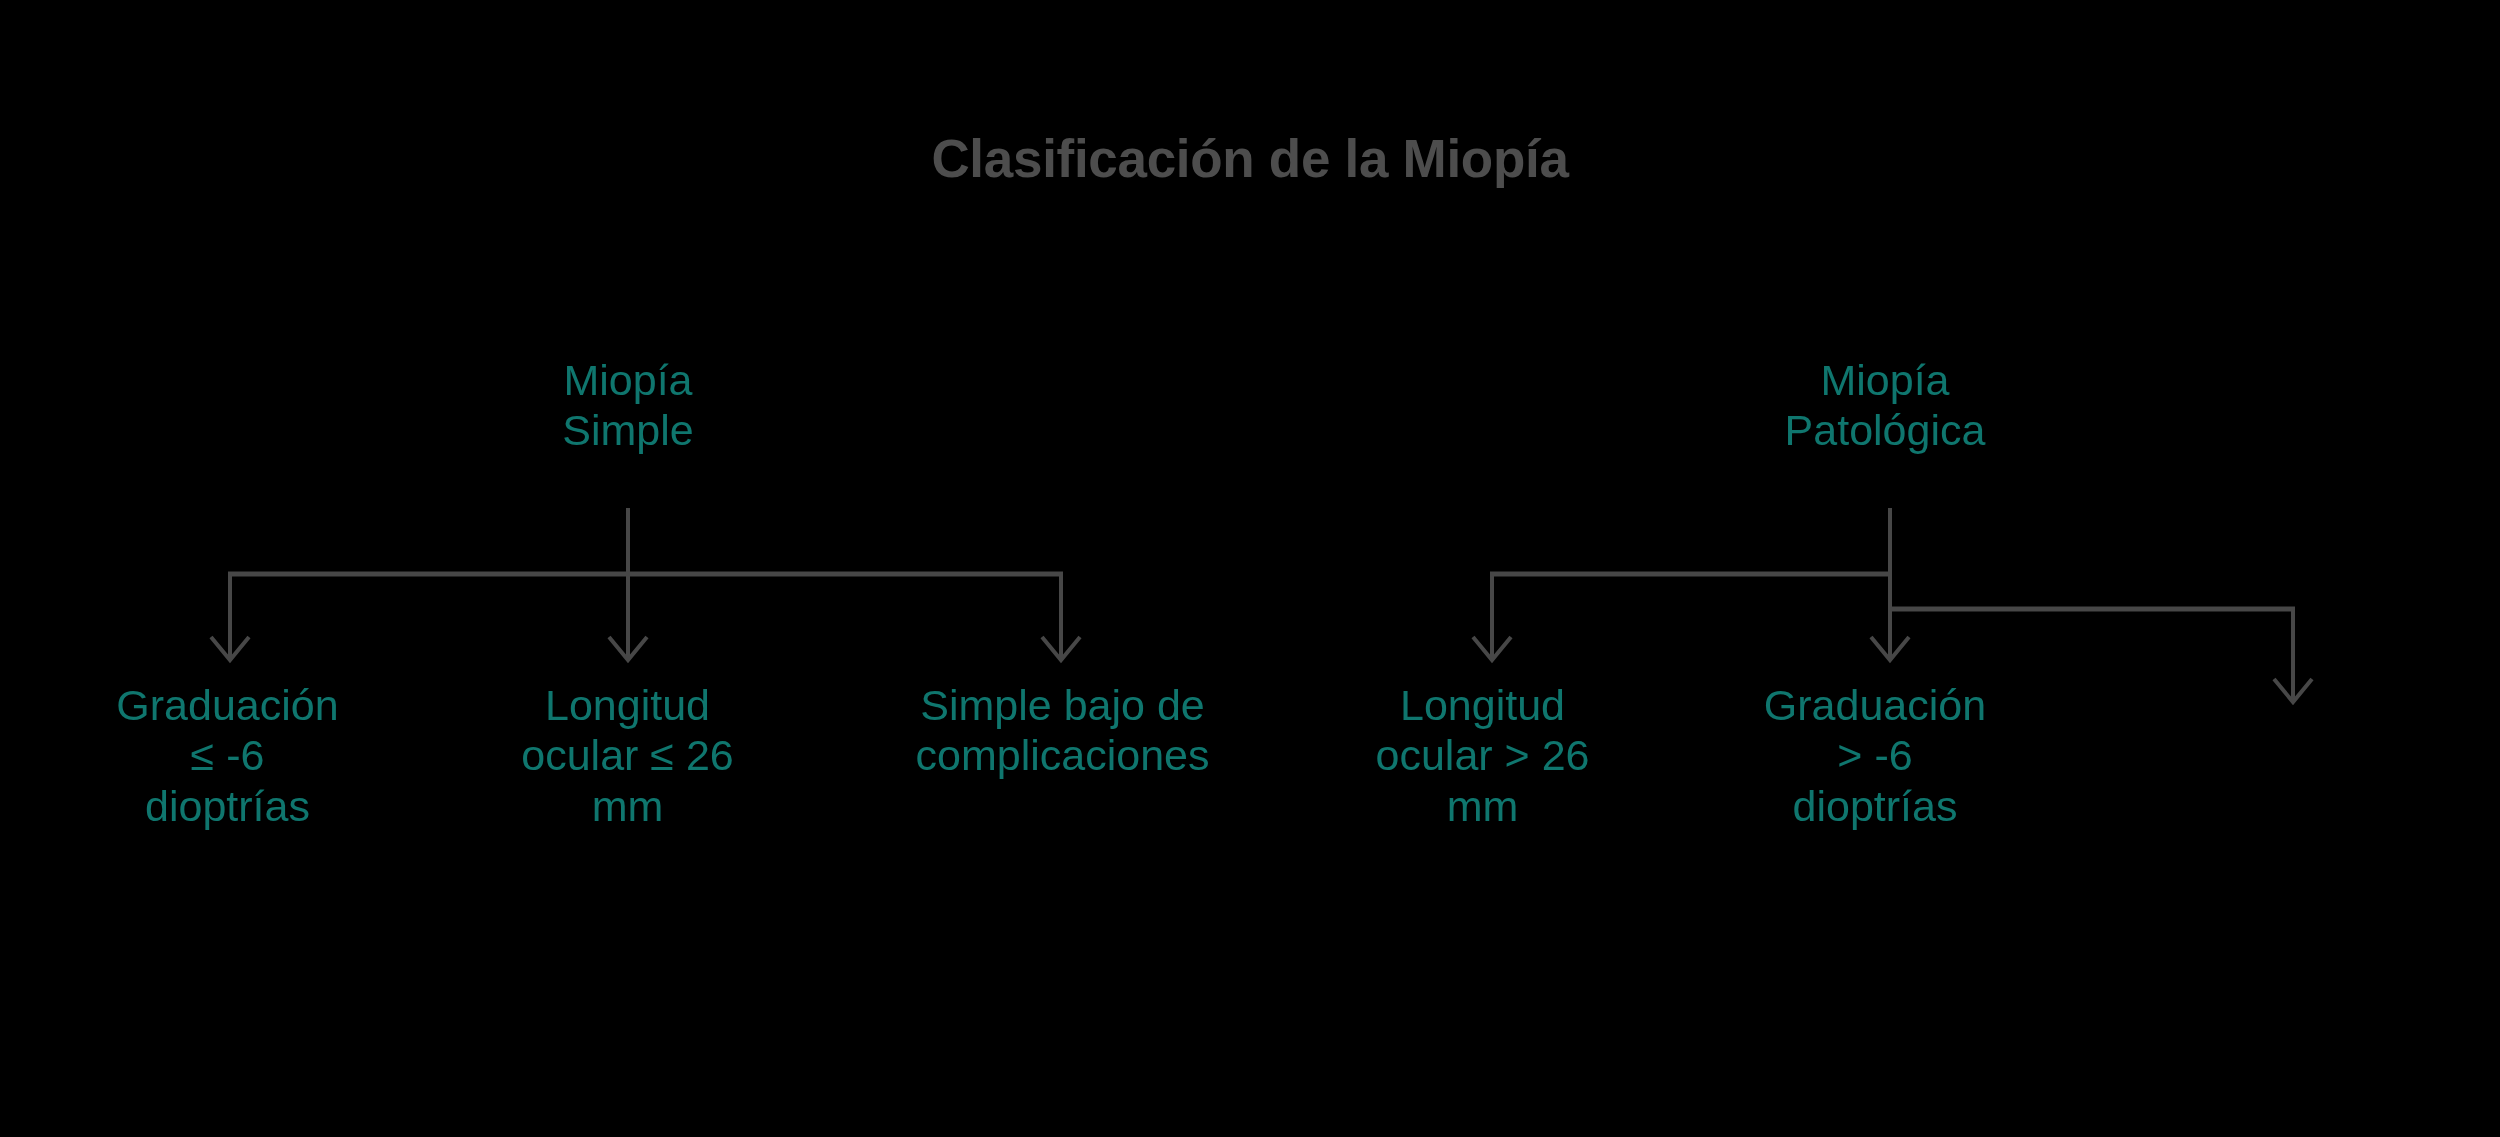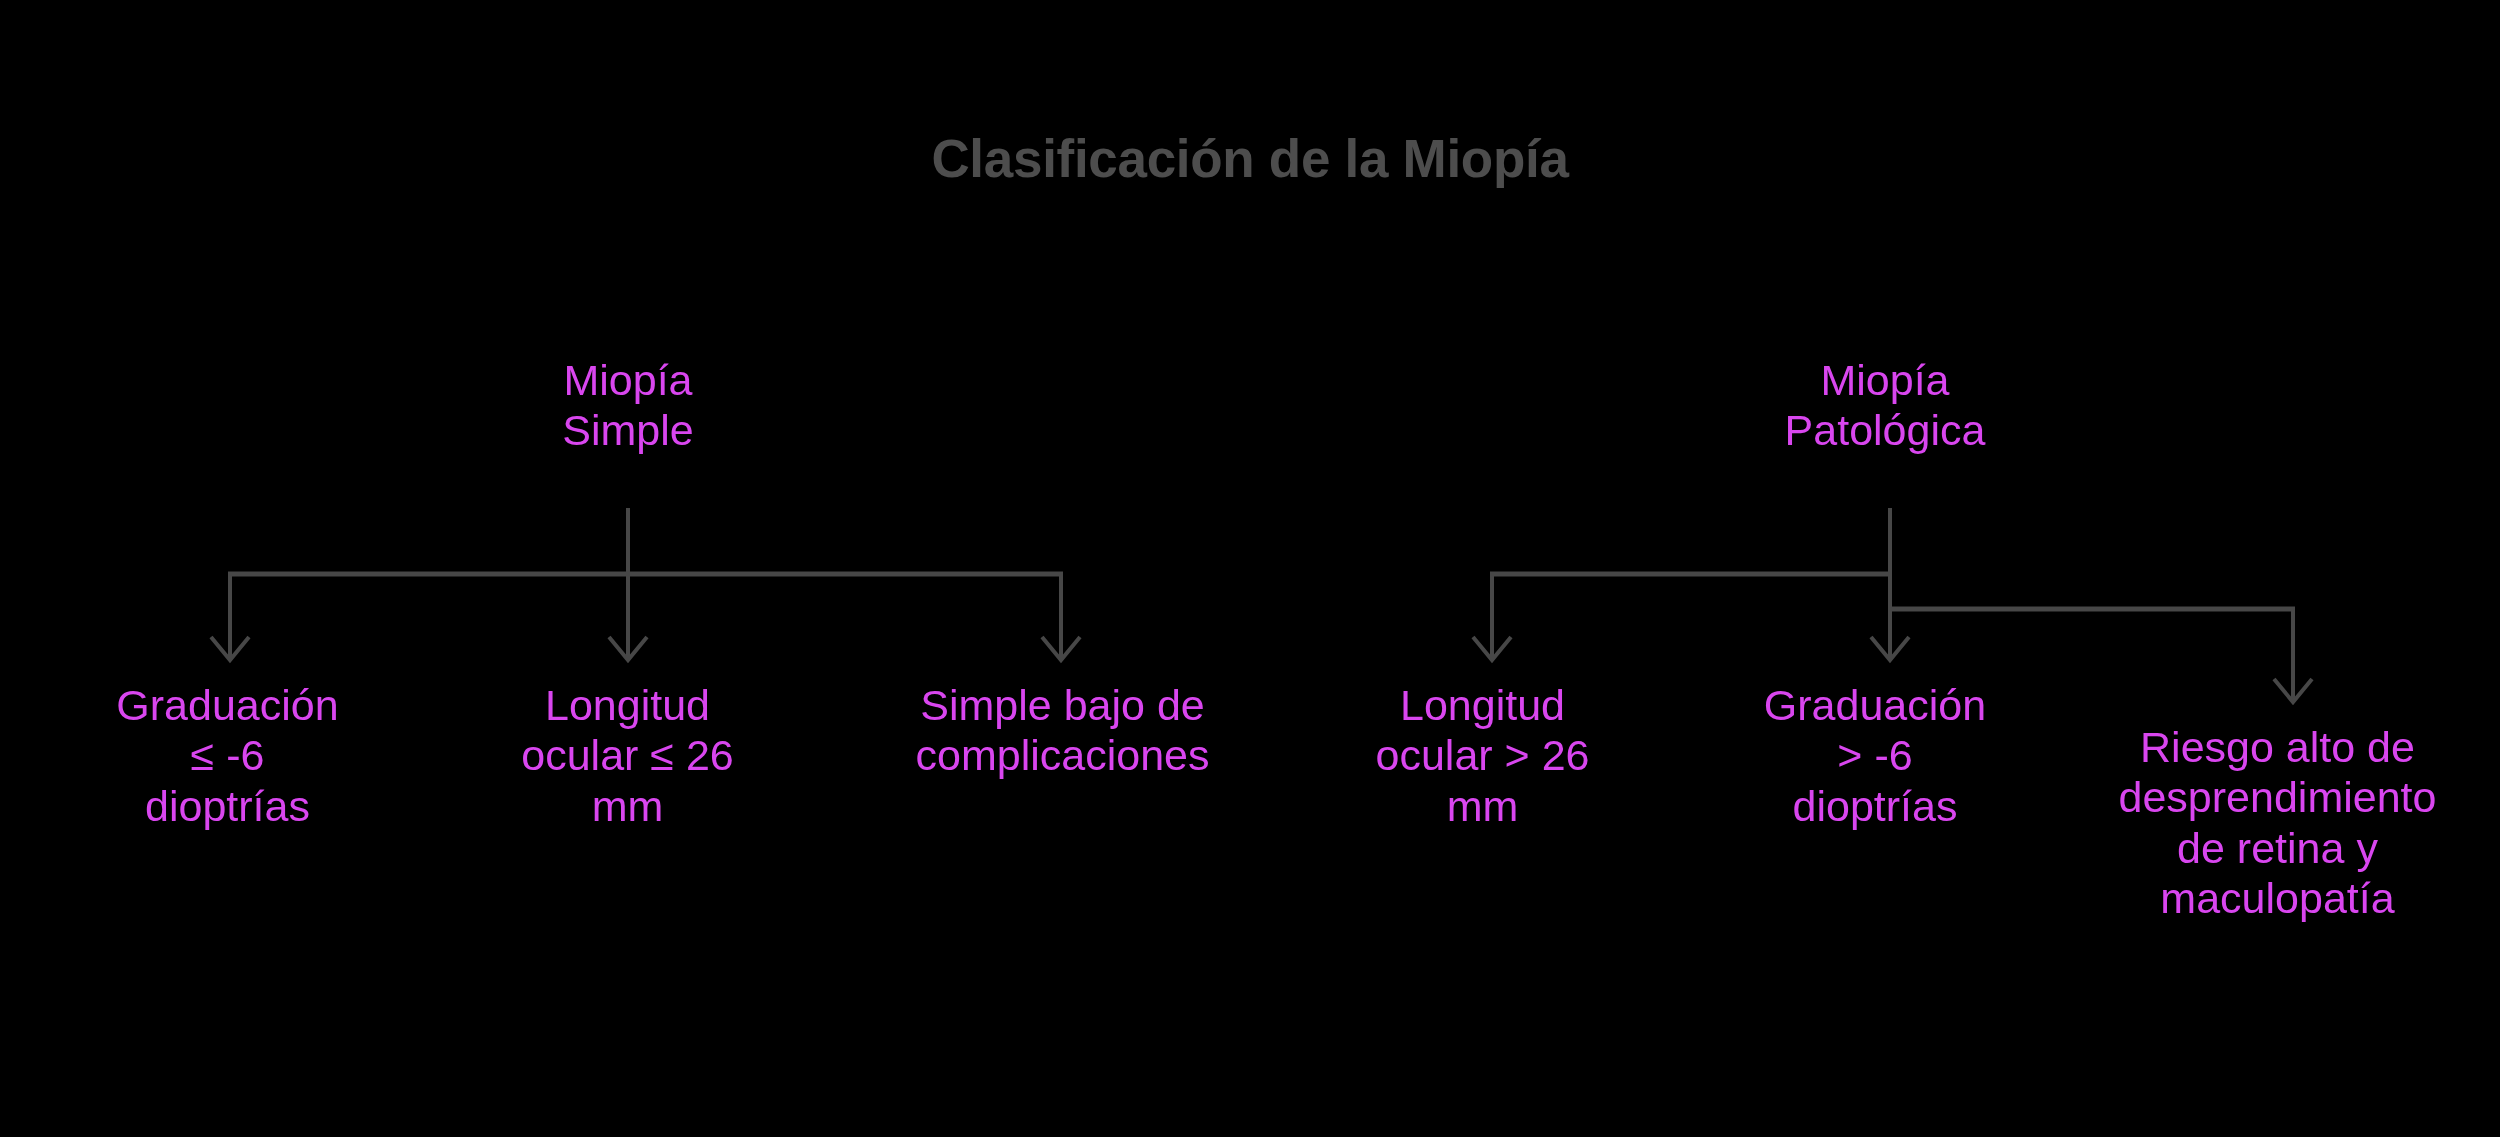--- a/index.html
+++ b/index.html
@@ -39,21 +39,21 @@
     position: absolute;
     left: 0;
     top: 0;
     width: 2500px;
     height: 1137px;
   }
 
   
   .node {
     position: absolute;
-    color: #d946ef;
+    color: #0f766e;
     text-align: center;
     line-height: 1.17;
     white-space: pre-line;
   }
   .node.root {
     font-size: 43px;
     font-weight: normal;
   }
   .node.leaf {
     font-size: 43px;
@@ -130,18 +130,14 @@
 complicaciones</div>
 
   <div class="node leaf" id="leaf-longitud-alta">Longitud
 ocular &gt; 26
 mm</div>
 
   <div class="node leaf" id="leaf-graduacion-alta">Graduación
 &gt; -6
 dioptrías</div>
 
-  <div class="node leaf" id="leaf-riesgo-alto">Riesgo alto de
-desprendimiento
-de retina y
-maculopatía</div>
 
 </div>
 
 </body></html>

